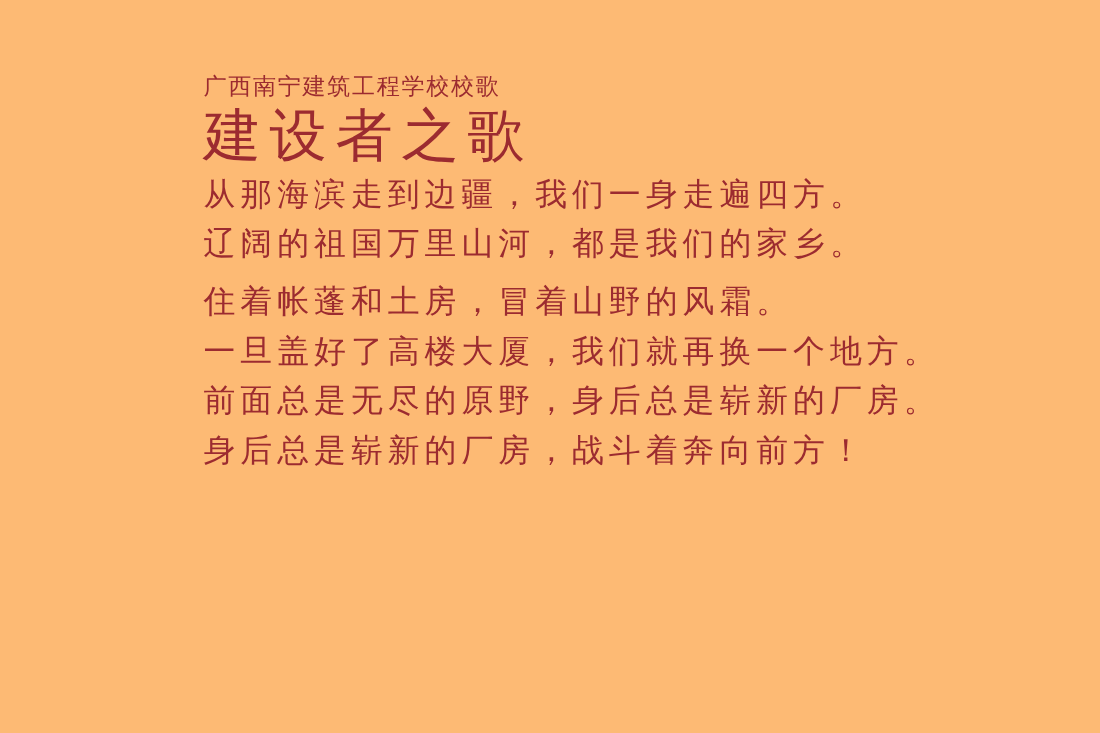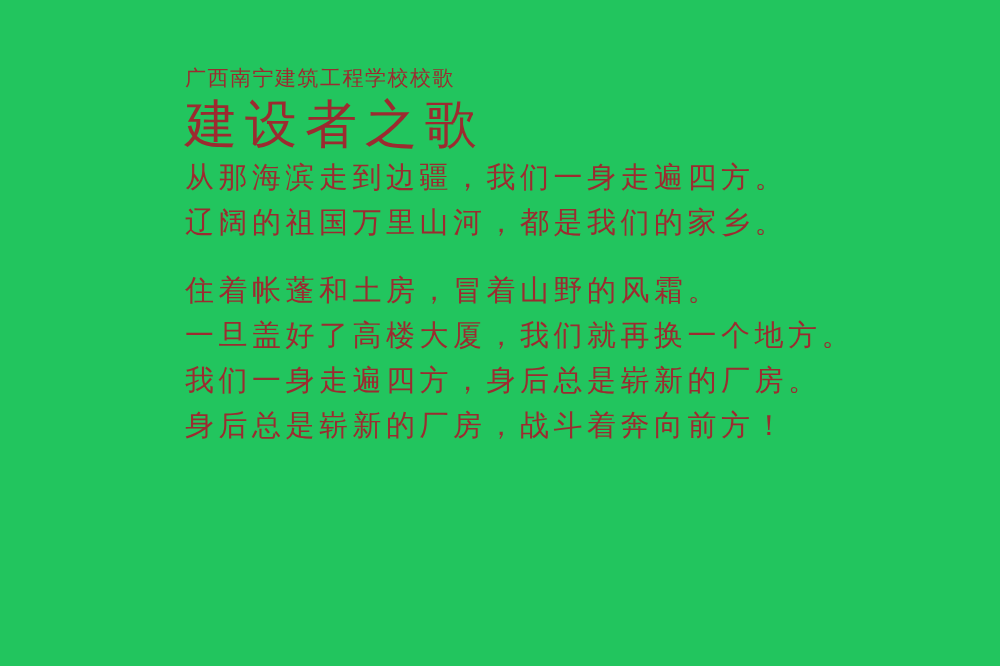--- a/index.html
+++ b/index.html
@@ -9,21 +9,21 @@
     height: 666px;
     background: #ffffff;
     overflow: hidden;
     font-family: "Liberation Serif", "DejaVu Serif", serif;
   }
 
   .page {
     position: relative;
     width: 1000px;
     height: 666px;
-    background: #22c55e;
+    background: #fdba74;
   }
 
   .doc {
     position: absolute;
     left: 185px;
     top: 64px;
     color: #9c2b30;
   }
 
   .subtitle {
@@ -42,39 +42,39 @@
   }
 
   .stanza {
     font-size: 29px;
     letter-spacing: 4.5px;
     line-height: 45px;
     white-space: nowrap;
   }
 
   .stanza + .stanza {
-    margin-top: 23px;
+    margin-top: 8px;
   }
 </style>
 </head>
 <body>
 
 <div class="page">
   <div class="doc">
 
     <div class="subtitle">广西南宁建筑工程学校校歌</div>
 
     <h1 class="title">建设者之歌</h1>
 
     <div class="stanza">
       <div class="line">从那海滨走到边疆，我们一身走遍四方。</div>
       <div class="line">辽阔的祖国万里山河，都是我们的家乡。</div>
     </div>
 
     <div class="stanza">
       <div class="line">住着帐蓬和土房，冒着山野的风霜。</div>
       <div class="line">一旦盖好了高楼大厦，我们就再换一个地方。</div>
-      <div class="line">我们一身走遍四方，身后总是崭新的厂房。</div>
+      <div class="line">前面总是无尽的原野，身后总是崭新的厂房。</div>
       <div class="line">身后总是崭新的厂房，战斗着奔向前方！</div>
     </div>
 
   </div>
 </div>
 
 </body></html>

